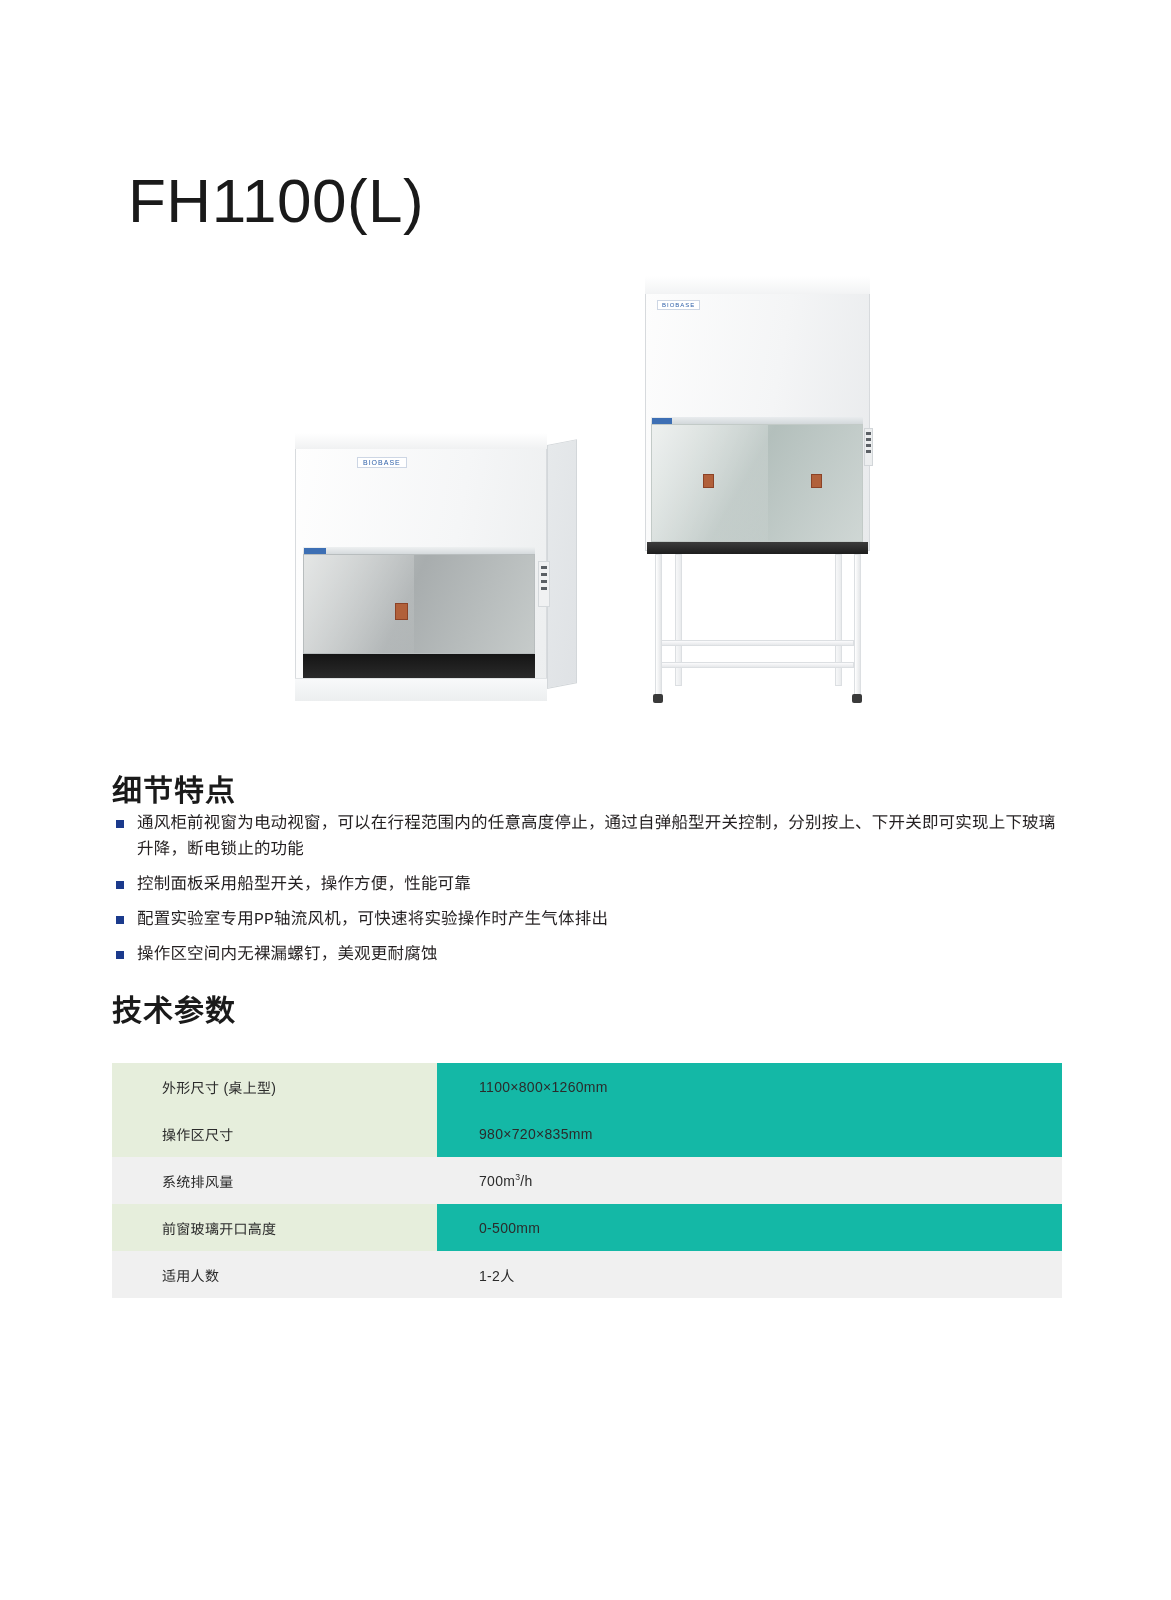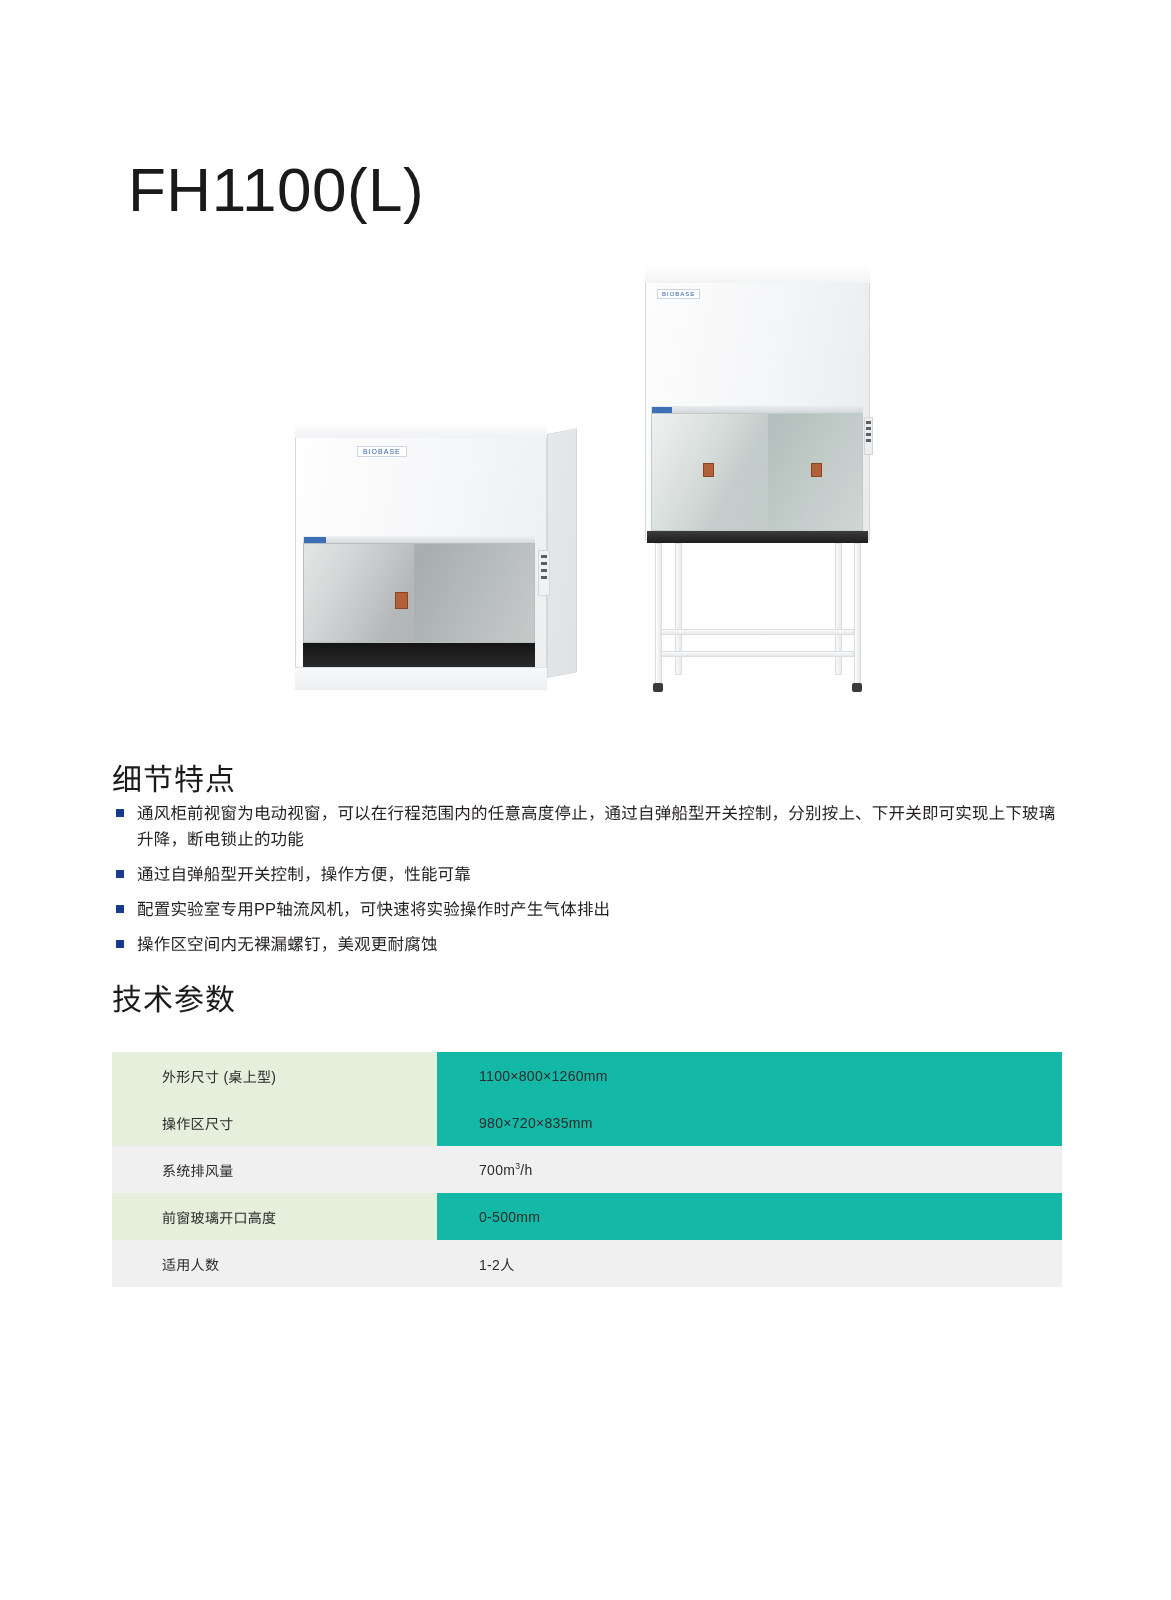--- a/index.html
+++ b/index.html
@@ -13,20 +13,21 @@
     position: relative;
     font-family: "Liberation Sans", "DejaVu Sans", sans-serif;
     color: #231f20;
     overflow: hidden;
   }
 
   .page {
     position: absolute;
     inset: 0;
     padding: 16px;
+    margin-top: 11px;
   }
 
   
   .title {
     position: absolute;
     left: 128px;
     top: 115px;
     font-size: 62px;
     line-height: 1.05;
     letter-spacing: 0.5px;
@@ -316,33 +317,34 @@
     width: 20px;
     height: 6px;
     background: #3d6fb4;
   }
 
   
   .h-section {
     position: absolute;
     left: 112px;
     font-size: 30px;
-    font-weight: 400;
+    font-weight: 700;
     color: #1a1a1a;
     letter-spacing: 1px;
   }
   #h-features { top: 730px; }
   #h-specs { top: 950px; }
 
   
   .features {
     position: absolute;
     left: 112px;
     top: 800px;
     width: 960px;
+    font-family: Liberation Mono, monospace;
   }
   .feature {
     position: relative;
     padding-left: 25px;
     margin-bottom: 9px;
     font-size: 16.5px;
     line-height: 1.58;
     color: #231f20;
     letter-spacing: 0.2px;
   }
@@ -438,21 +440,21 @@
         </div>
       <div class="l-opening"></div>
       <div class="l-base"></div>
     </div>
   </div>
 
   <h2 class="h-section" id="h-features">细节特点</h2>
 
   <div class="features">
     <div class="feature">通风柜前视窗为电动视窗，可以在行程范围内的任意高度停止，通过自弹船型开关控制，分别按上、下开关即可实现上下玻璃升降，断电锁止的功能</div>
-    <div class="feature">通过自弹船型开关控制，操作方便，性能可靠</div>
+    <div class="feature">控制面板采用船型开关，操作方便，性能可靠</div>
     <div class="feature">配置实验室专用PP轴流风机，可快速将实验操作时产生气体排出</div>
     <div class="feature">操作区空间内无裸漏螺钉，美观更耐腐蚀</div>
   </div>
 
   <h2 class="h-section" id="h-specs">技术参数</h2>
 
   <table class="spec-table">
     <tbody>
       <tr class="even">
         <td class="k">外形尺寸 (桌上型)</td>

